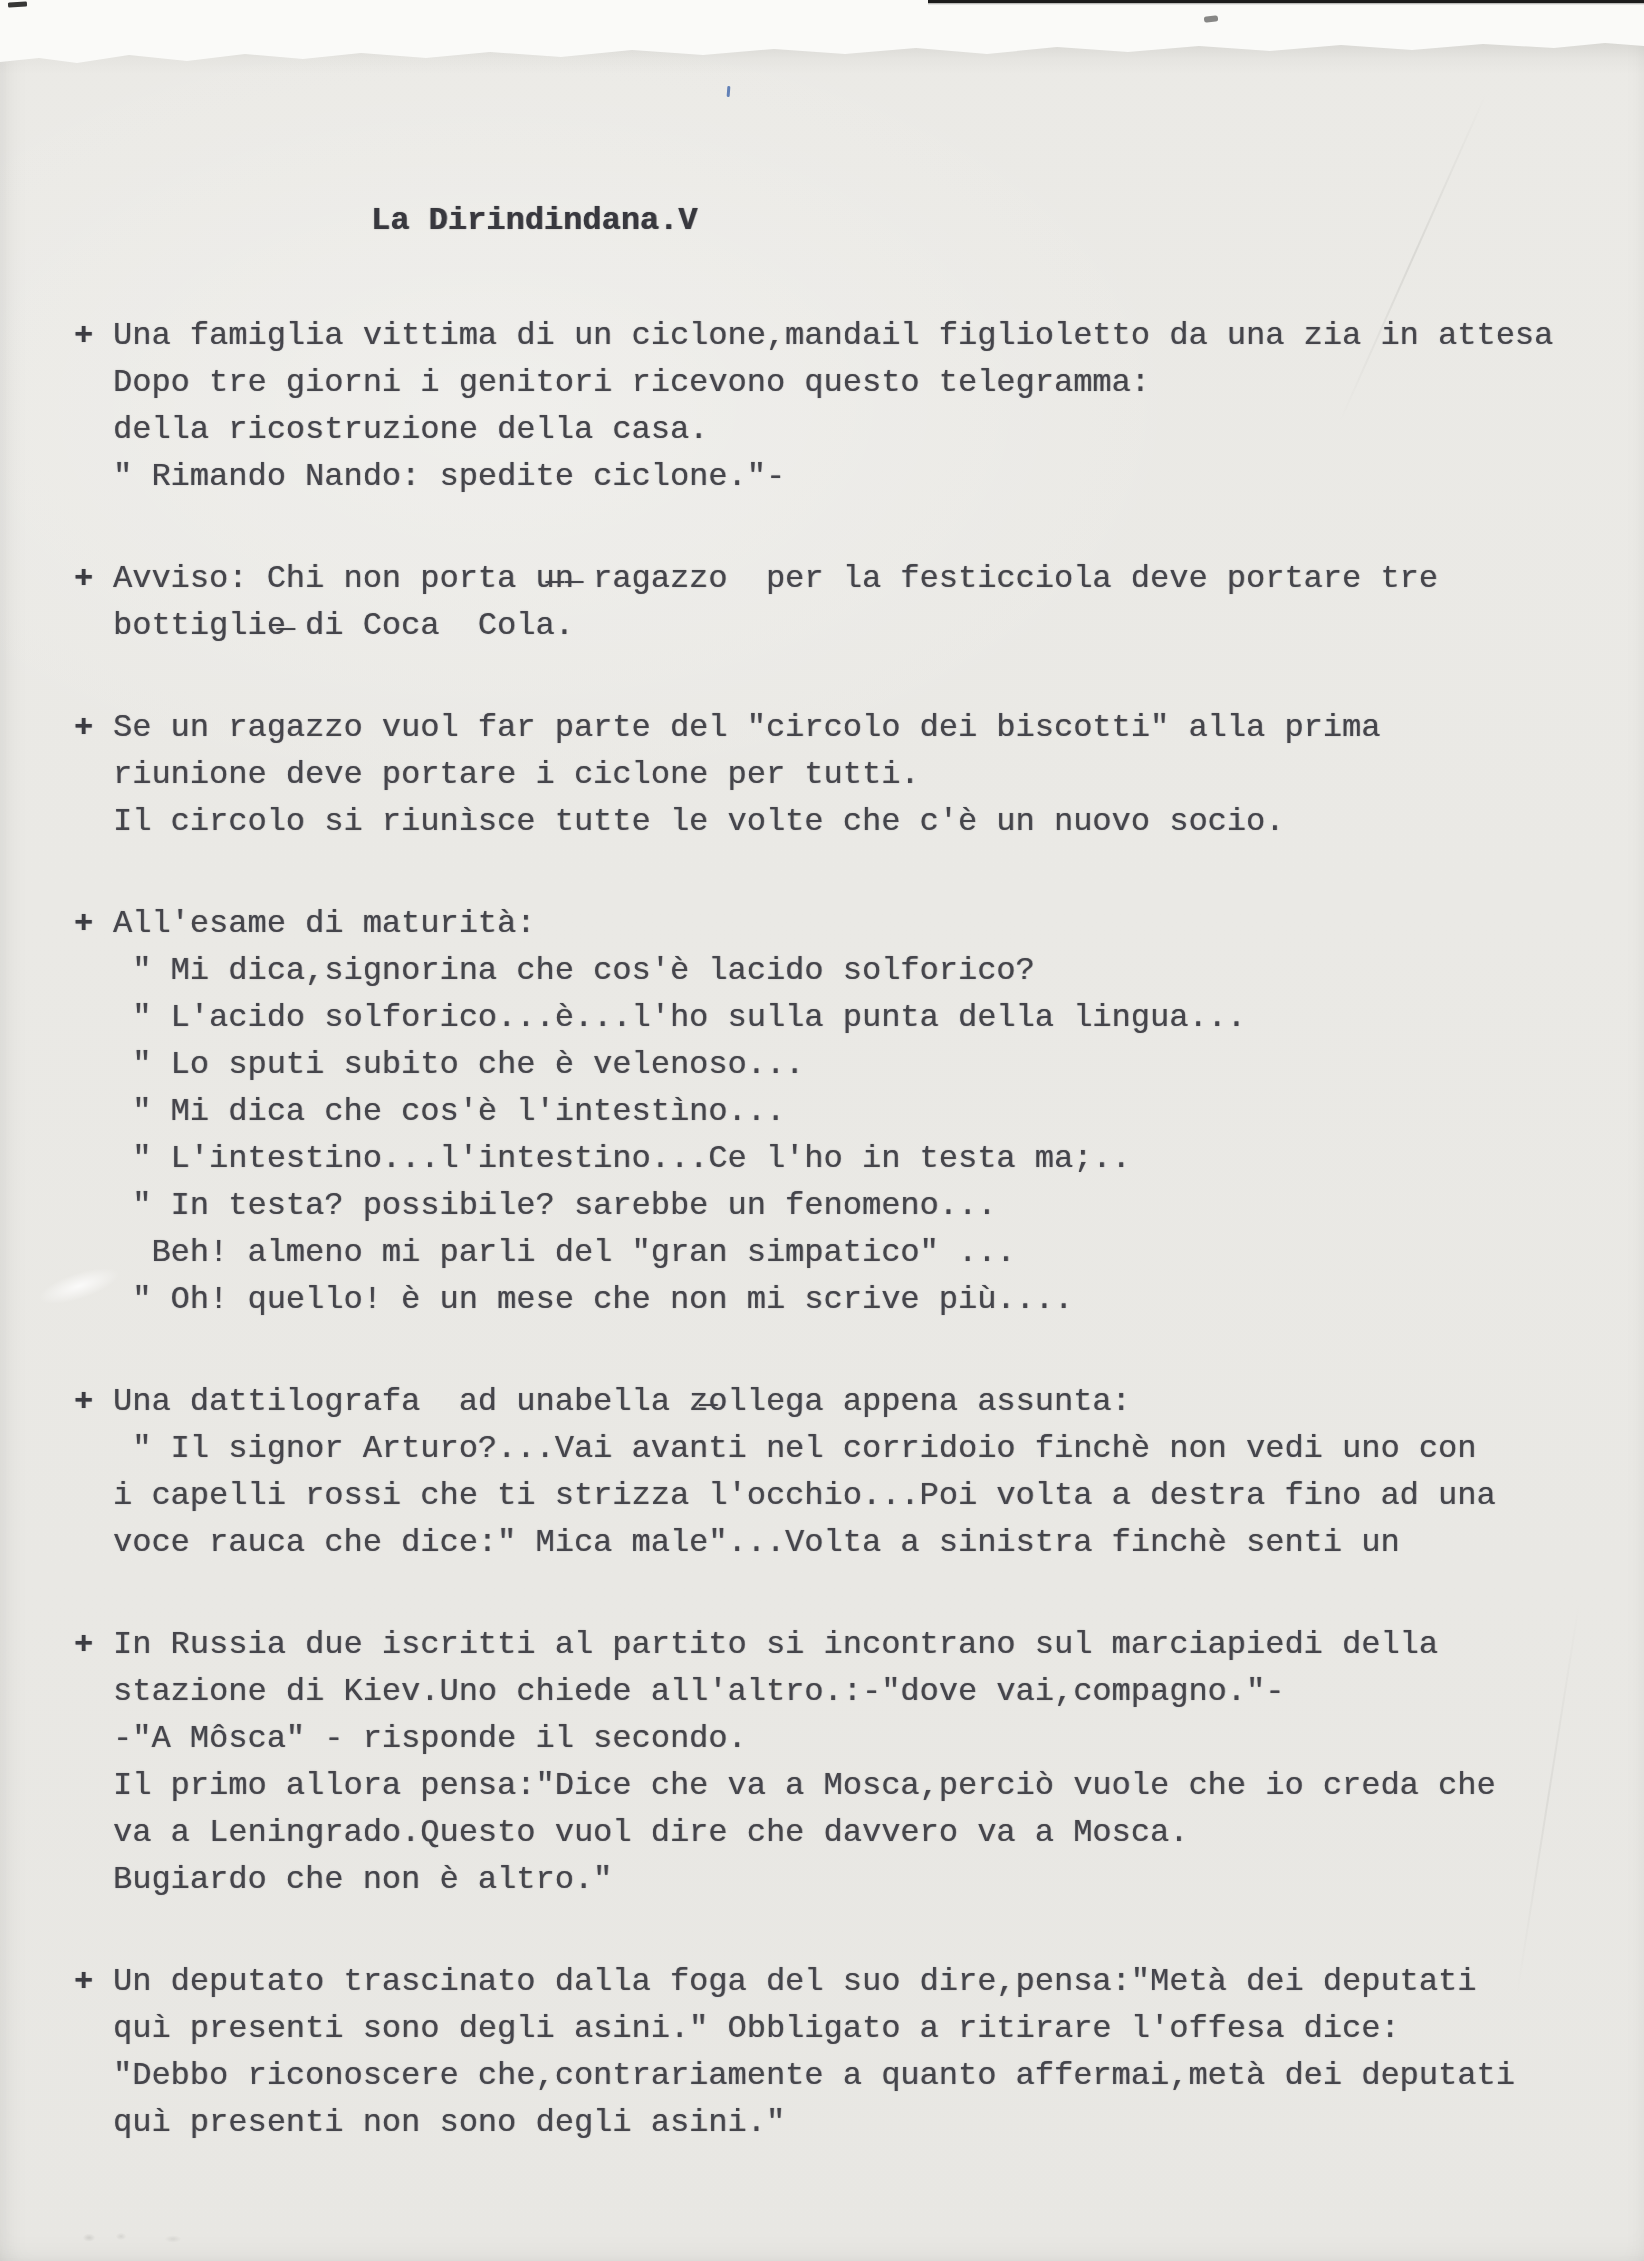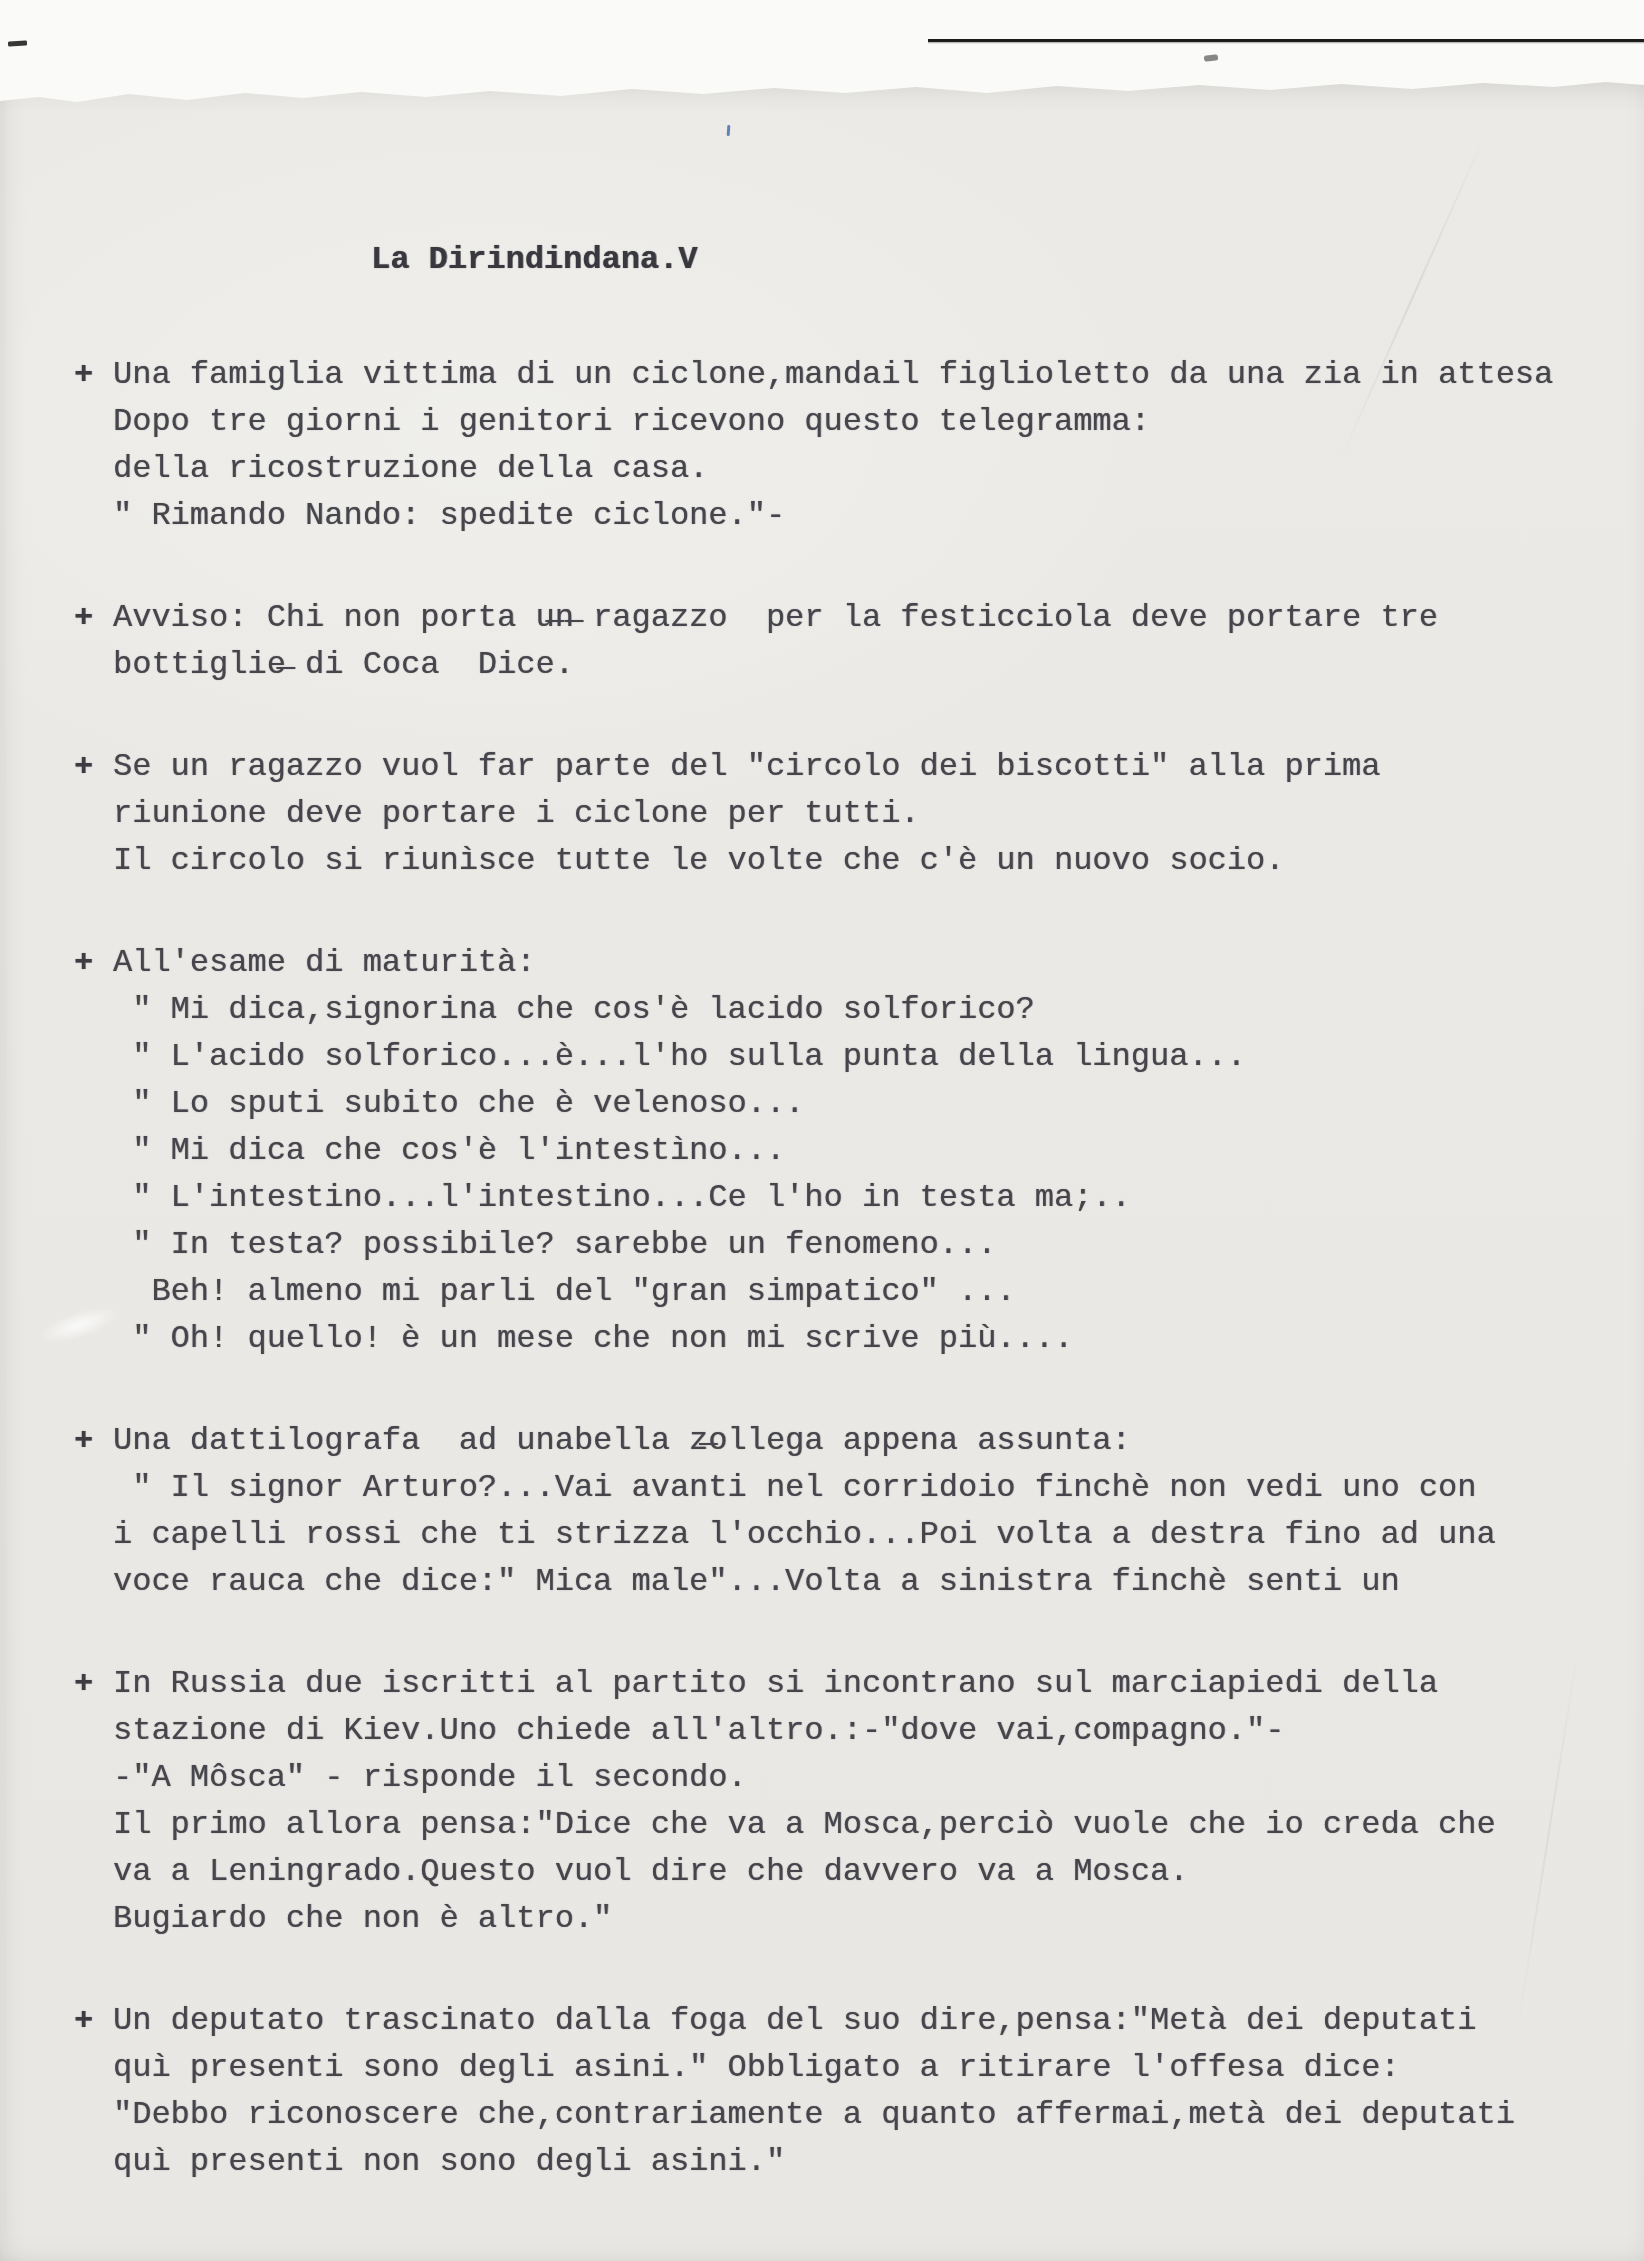--- a/index.html
+++ b/index.html
@@ -1,21 +1,21 @@
 <!DOCTYPE html>
 <html style="--ink: #45454b; --paper: #eae9e5; --scanner-band: #fafaf8; --edge-strip: #1c1c1c; --pen-mark: #4a6fae;font-size:10.3px"><head>
 <meta charset="utf-8">
 <style>
   html,body{margin:0;padding:0;}
   body{
     width:1644px;height:2261px;position:relative;overflow:hidden;
     background:var(--scanner-band,#fafaf8);
     font-family:"Liberation Mono","DejaVu Sans Mono",monospace;
   }
-  .scan{position:absolute;inset:0;margin-top:39px;}
+  .scan{position:absolute;inset:0;}
   
   .scanner-strip{
     position:absolute;left:928px;top:0;width:716px;height:4.5px;
     background:linear-gradient(to bottom,var(--edge-strip,#1c1c1c) 0 2.6px,rgba(28,28,28,.35) 3.2px,transparent);
   }
   .corner-dash{
     position:absolute;left:7.7px;top:1.9px;width:19.3px;height:5.2px;
     background:rgba(20,20,20,.85);transform:rotate(-3deg);border-radius:1.3px;
   }
   .corner-dash2{
@@ -124,21 +124,21 @@
               <div class="line">Dopo tre giorni i genitori ricevono questo telegramma:</div>
               <div class="line">della ricostruzione della casa.</div>
               <div class="line">" Rimando Nando: spedite ciclone."-</div>
             </div>
   </div>
 
   <div class="joke">
     <span class="bullet">+</span>
     <div class="lines">
               <div class="line">Avviso: Chi non porta u̶n̶ ragazzo  per la festicciola deve portare tre</div>
-              <div class="line">bottiglie̶ di Coca  Dice.</div>
+              <div class="line">bottiglie̶ di Coca  Cola.</div>
             </div>
   </div>
 
   <div class="joke">
     <span class="bullet">+</span>
     <div class="lines">
               <div class="line">Se un ragazzo vuol far parte del "circolo dei biscotti" alla prima</div>
               <div class="line">riunione deve portare i ciclone per tutti.</div>
               <div class="line">Il circolo si riunìsce tutte le volte che c'è un nuovo socio.</div>
             </div>

